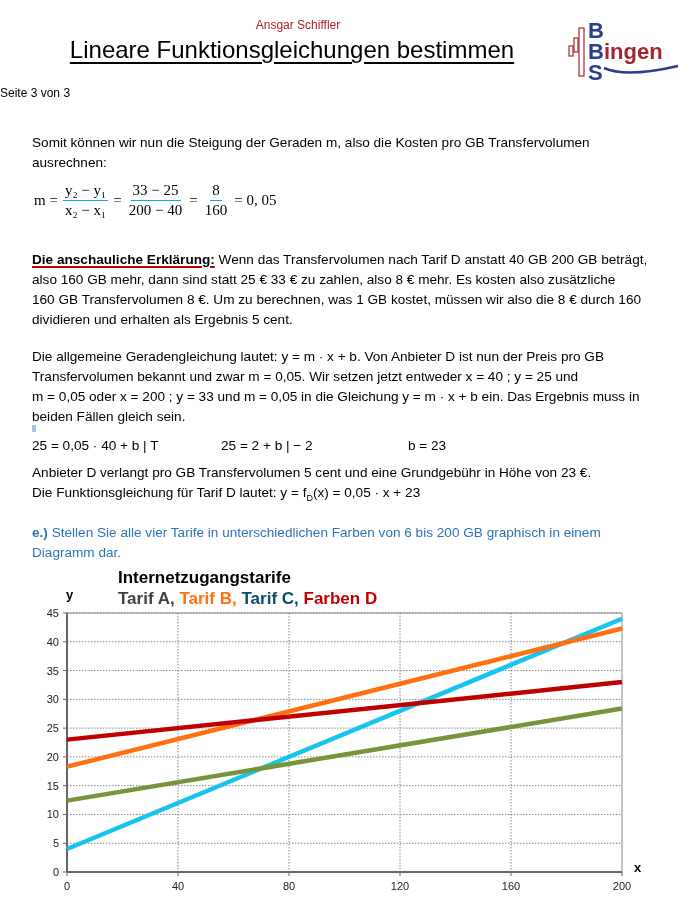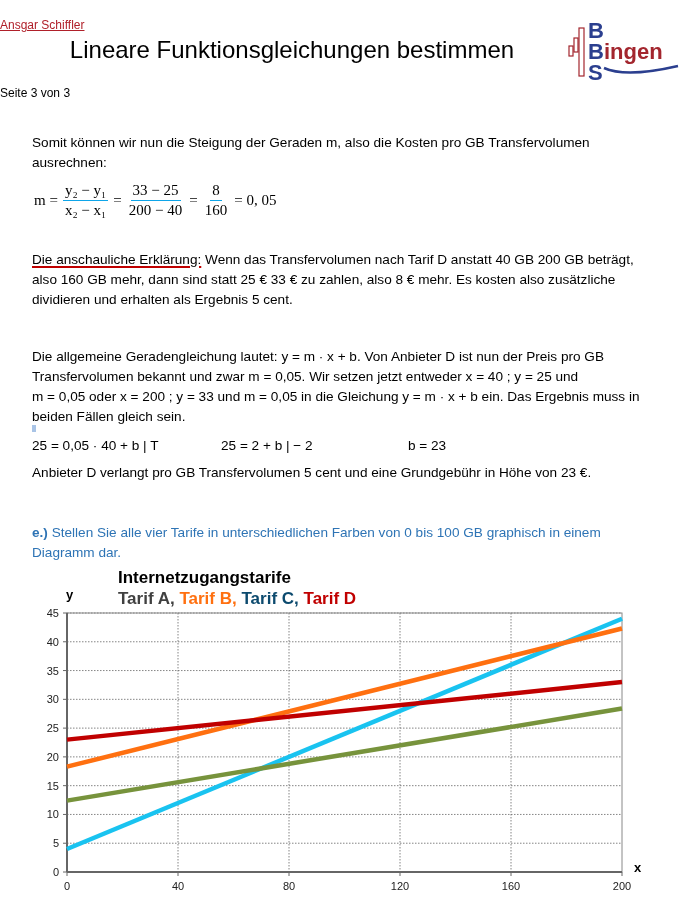--- a/index.html
+++ b/index.html
@@ -1,30 +1,30 @@
 <!DOCTYPE html>
 <html><head>
 <meta charset="utf-8">
 <style>
   html, body { margin: 0; padding: 0; background: #ffffff; }
   body { width: 700px; height: 900px; position: relative; overflow: hidden;
          font-family: "Liberation Sans", sans-serif; color: #000; }
   .abs { position: absolute; }
-  .author { left: 0; width: 596px; top: 18px; text-align: left; font-size: 12px; color: #b0202a; text-decoration: underline; }
+  .author { left: 0; width: 596px; top: 18px; text-align: center; font-size: 12px; color: #b0202a; }
   .title { left: 0; width: 584px; top: 36px; text-align: center; font-size: 24px; }
-  .title span { text-decoration-thickness: 2px; text-underline-offset: 4px; }
+  .title span { text-decoration: underline; text-decoration-thickness: 2px; text-underline-offset: 4px; }
   .pageno { left: 0; width: 596px; top: 86px; text-align: left; font-size: 12px; }
   .logo { left: 566px; top: 14px; width: 120px; height: 70px; }
   .p { left: 32px; width: 660px; font-size: 13.6px; line-height: 20px; }
   .formula { left: 32px; top: 182px; font-family: "Liberation Serif", serif; font-size: 15px; display: flex; align-items: center; }
   .frac { display: inline-flex; flex-direction: column; align-items: center; margin: 0 3px; }
   .frac .num { border-bottom: 1px solid #0ea5e9; padding: 0 2px 1px 2px; }
   .frac .den { padding: 1px 2px 0 2px; }
   .eqs { display: inline-block; margin: 0 2px; }
-  .heading-red { font-weight: normal; text-decoration: underline; text-decoration-color: #c00000; text-decoration-thickness: 2px; text-underline-offset: 2px; }
+  .heading-red { font-weight: bold; text-decoration: underline; text-decoration-color: #c00000; text-decoration-thickness: 2px; text-underline-offset: 2px; }
   .blue-task { color: #2e74b5; }
   .blue-task b { color: #2e74b5; }
   .cursor { left: 32px; top: 425px; width: 4px; height: 7px; background: #a9c4e6; }
   .eq-line { top: 438px; font-size: 13.6px; }
   .chart-title { left: 118px; top: 568px; font-size: 17px; font-weight: bold; }
   .chart-legend { left: 118px; top: 589px; font-size: 17px; font-weight: bold; }
   .ylab { left: 66px; top: 587px; font-size: 13px; font-weight: bold; }
   .xlab { left: 634px; top: 860px; font-size: 13px; font-weight: bold; }
   svg text { font-family: "Liberation Sans", sans-serif; }
 </style>
@@ -65,51 +65,53 @@
   <span class="frac">
     <span class="num">8</span>
     <span class="den">160</span>
   </span>
   <span class="eqs">= 0, 05</span>
 </div>
 
 <div class="abs p" style="top:250px;">
   <div><span class="heading-red">Die anschauliche Erklärung:</span><span> Wenn das Transfervolumen nach Tarif D anstatt 40 GB  200 GB beträgt,</span></div>
   <div>also 160 GB mehr, dann sind statt 25 €  33 € zu zahlen, also 8 € mehr. Es kosten also zusätzliche</div>
+  <div>160 GB Transfervolumen 8 €. Um zu berechnen, was 1 GB kostet,  müssen wir also die 8 € durch 160</div>
   <div>dividieren und erhalten als Ergebnis 5 cent.</div>
 </div>
 
 <div class="abs p" style="top:347px;">
   <div>Die allgemeine Geradengleichung lautet: y = m · x + b.  Von Anbieter D ist nun der Preis pro GB</div>
   <div>Transfervolumen bekannt und zwar m = 0,05. Wir setzen jetzt entweder x = 40 ; y = 25 und</div>
   <div>m = 0,05 oder x = 200 ; y = 33 und  m = 0,05  in die Gleichung y = m · x + b ein. Das Ergebnis muss in</div>
   <div>beiden Fällen gleich sein.</div>
 </div>
 
 <div class="abs cursor"></div>
 
 <div class="abs eq-line" style="left:32px;">25 = 0,05 · 40 + b  | T</div>
 <div class="abs eq-line" style="left:221px;">25 = 2 + b  | − 2</div>
 <div class="abs eq-line" style="left:408px;">b = 23</div>
 
 <div class="abs p" style="top:463px;">
   <div>Anbieter D verlangt pro GB Transfervolumen 5 cent und eine Grundgebühr in Höhe von 23 €.</div>
+  <div><span>Die Funktionsgleichung  für Tarif D lautet:   y = f</span><sub style="font-size:9px;">D</sub><span>(x) = 0,05 · x + 23</span></div>
 </div>
 
 <div class="abs p blue-task" style="top:523px;">
-  <div><b>e.)</b><span> Stellen Sie alle vier Tarife in unterschiedlichen Farben von 0 bis 100 GB graphisch in einem</span></div>
+  <div><b>e.)</b><span> Stellen Sie alle vier Tarife in unterschiedlichen Farben von 6 bis 200 GB graphisch in einem</span></div>
   <div>Diagramm dar.</div>
 </div>
 
 <div class="abs chart-title">Internetzugangstarife</div>
 <div class="abs chart-legend">
   <span style="color:#404040"><span>Tarif A</span>,</span>
   <span style="color:#ff7010"><span>Tarif B</span>,</span>
   <span style="color:#0c4a6e"><span>Tarif C</span>,</span>
-  <span style="color:#c00000"><span>Tarif D</span></span>
+  <span style="color:#c00000"><span>Farben D</span></span>
 </div>
 <div class="abs ylab">y</div>
 <div class="abs xlab">x</div>
 
 <svg id="chart" class="abs" style="left:0; top:600px;" width="700" height="300">
   <g id="grid">
       <line x1="67" x2="622" y1="243.22222222222223" y2="243.22222222222223" stroke="#666" stroke-width="0.8" stroke-dasharray="1.5,1.5"></line>
       <line x1="67" x2="622" y1="214.44444444444446" y2="214.44444444444446" stroke="#666" stroke-width="0.8" stroke-dasharray="1.5,1.5"></line>
       <line x1="67" x2="622" y1="185.66666666666669" y2="185.66666666666669" stroke="#666" stroke-width="0.8" stroke-dasharray="1.5,1.5"></line>
       <line x1="67" x2="622" y1="156.8888888888889" y2="156.8888888888889" stroke="#666" stroke-width="0.8" stroke-dasharray="1.5,1.5"></line>

